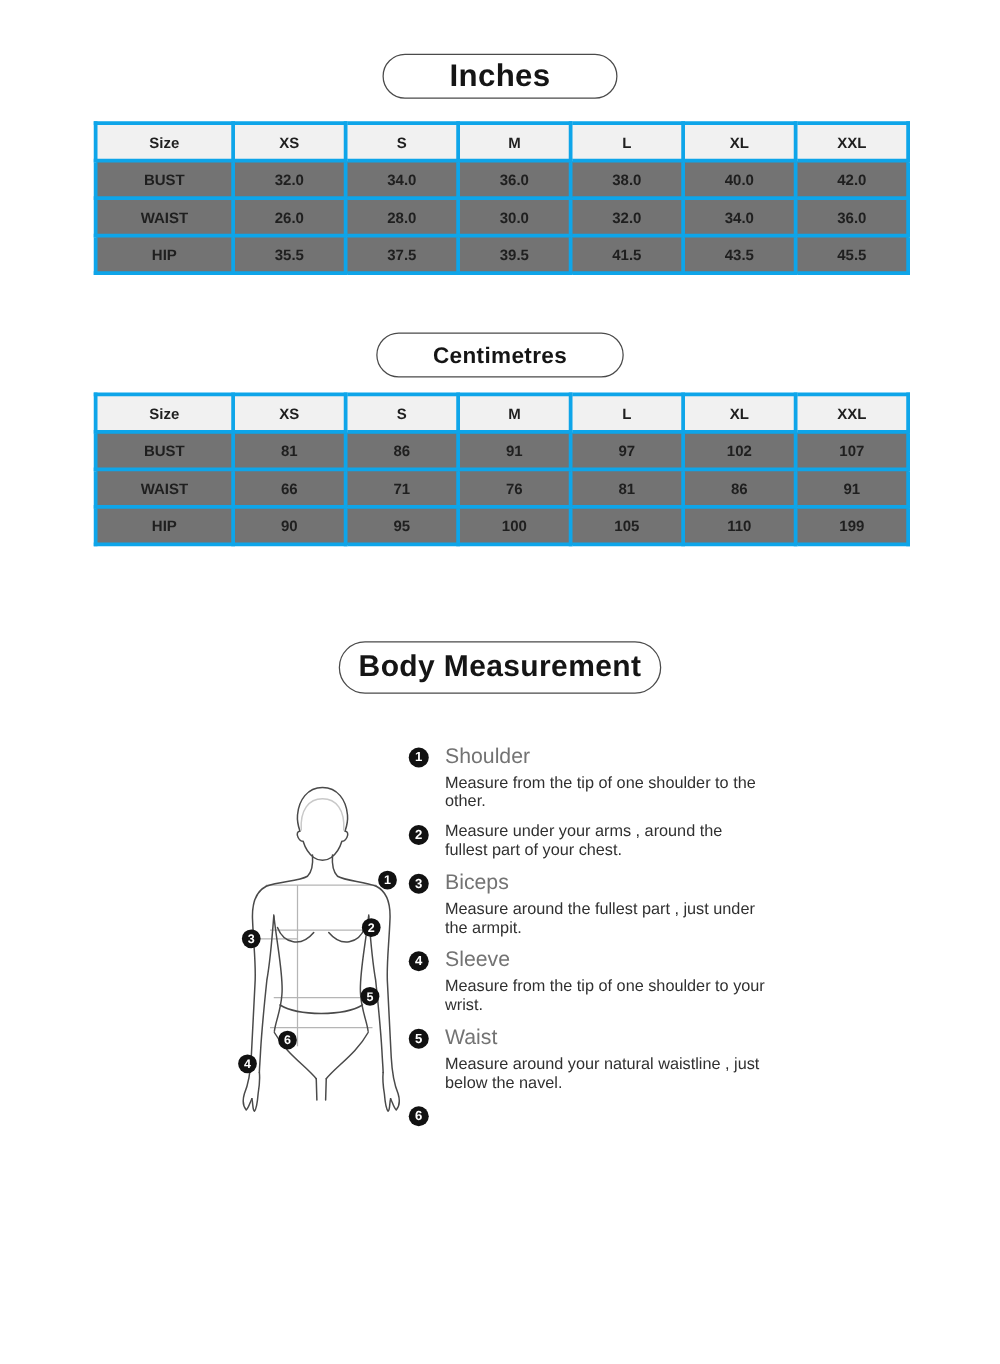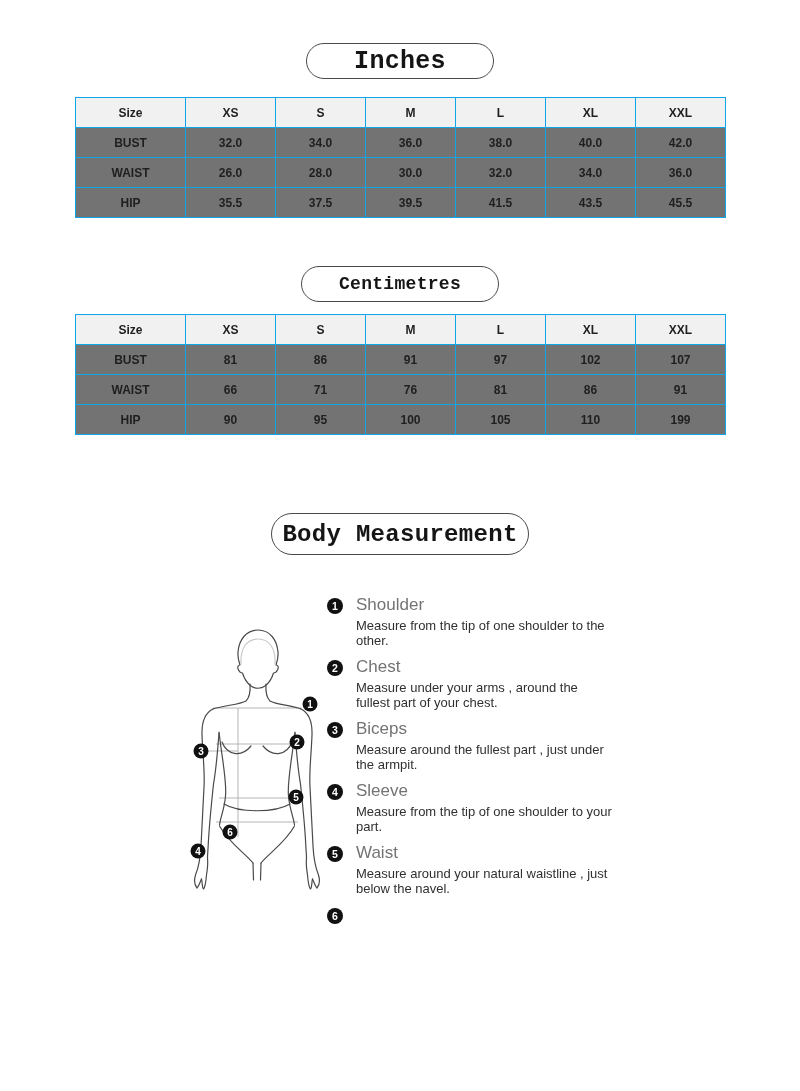--- a/index.html
+++ b/index.html
@@ -8,36 +8,36 @@
     position:relative; width:800px; height:1091px; background:#ffffff;
     overflow:hidden; margin:0 auto;
   }
 
   
   .pill {
     position:absolute; left:50%; transform:translateX(-50%);
     border:1.5px solid #4a4a4a; border-radius:40px;
     display:flex; align-items:center; justify-content:center;
     background:#ffffff; box-sizing:border-box;
-    font-family:Liberation Mono, monospace; font-weight:700; color:#151515;
+    font-family:Liberation Sans, sans-serif; font-weight:700; color:#151515;
     letter-spacing:0.3px;
   }
   .pill-inches      { top:43px;  width:188px; height:36px; font-size:25px; }
   .pill-cm          { top:266px; width:198px; height:36px; font-size:18px; }
   .pill-body        { top:513px; width:258px; height:42px; font-size:24px; }
 
   
   .size-table {
     position:absolute; left:75px; width:650px;
     border-collapse:collapse; table-layout:fixed;
   }
   .table-inches { top:97px; }
   .table-cm     { top:314px; }
   .size-table th, .size-table td {
-    border:1px solid #0ea5e9;
+    border:3px solid #0ea5e9;
     font-family:"Liberation Sans", sans-serif;
     font-size:12px; font-weight:600; color:#1f1f1f;
     text-align:center; vertical-align:middle;
     height:30px; padding:0; box-sizing:border-box;
   }
   .size-table th { background:#f1f1f1; }
   .size-table td { background:#737373; }
   .size-table col.c-label { width:110px; }
   .size-table col.c-val   { width:90px; }
 
@@ -254,38 +254,37 @@
       <span class="bm-num">1</span>
       <div class="bm-text">
         <div class="bm-title">Shoulder</div>
         <div class="bm-desc">Measure from the tip of one shoulder to the other.</div>
       </div>
     </div>
 
     <div class="bm-item">
       <span class="bm-num">2</span>
       <div class="bm-text">
-        <div class="bm-title">Chest</div>
         <div class="bm-desc">Measure under your arms , around the fullest part of your chest.</div>
       </div>
     </div>
 
     <div class="bm-item">
       <span class="bm-num">3</span>
       <div class="bm-text">
         <div class="bm-title">Biceps</div>
         <div class="bm-desc">Measure around the fullest part , just under the armpit.</div>
       </div>
     </div>
 
     <div class="bm-item">
       <span class="bm-num">4</span>
       <div class="bm-text">
         <div class="bm-title">Sleeve</div>
-        <div class="bm-desc">Measure from the tip of one shoulder to your part.</div>
+        <div class="bm-desc">Measure from the tip of one shoulder to your wrist.</div>
       </div>
     </div>
 
     <div class="bm-item">
       <span class="bm-num">5</span>
       <div class="bm-text">
         <div class="bm-title">Waist</div>
         <div class="bm-desc">Measure around your natural waistline , just below the navel.</div>
       </div>
     </div>

